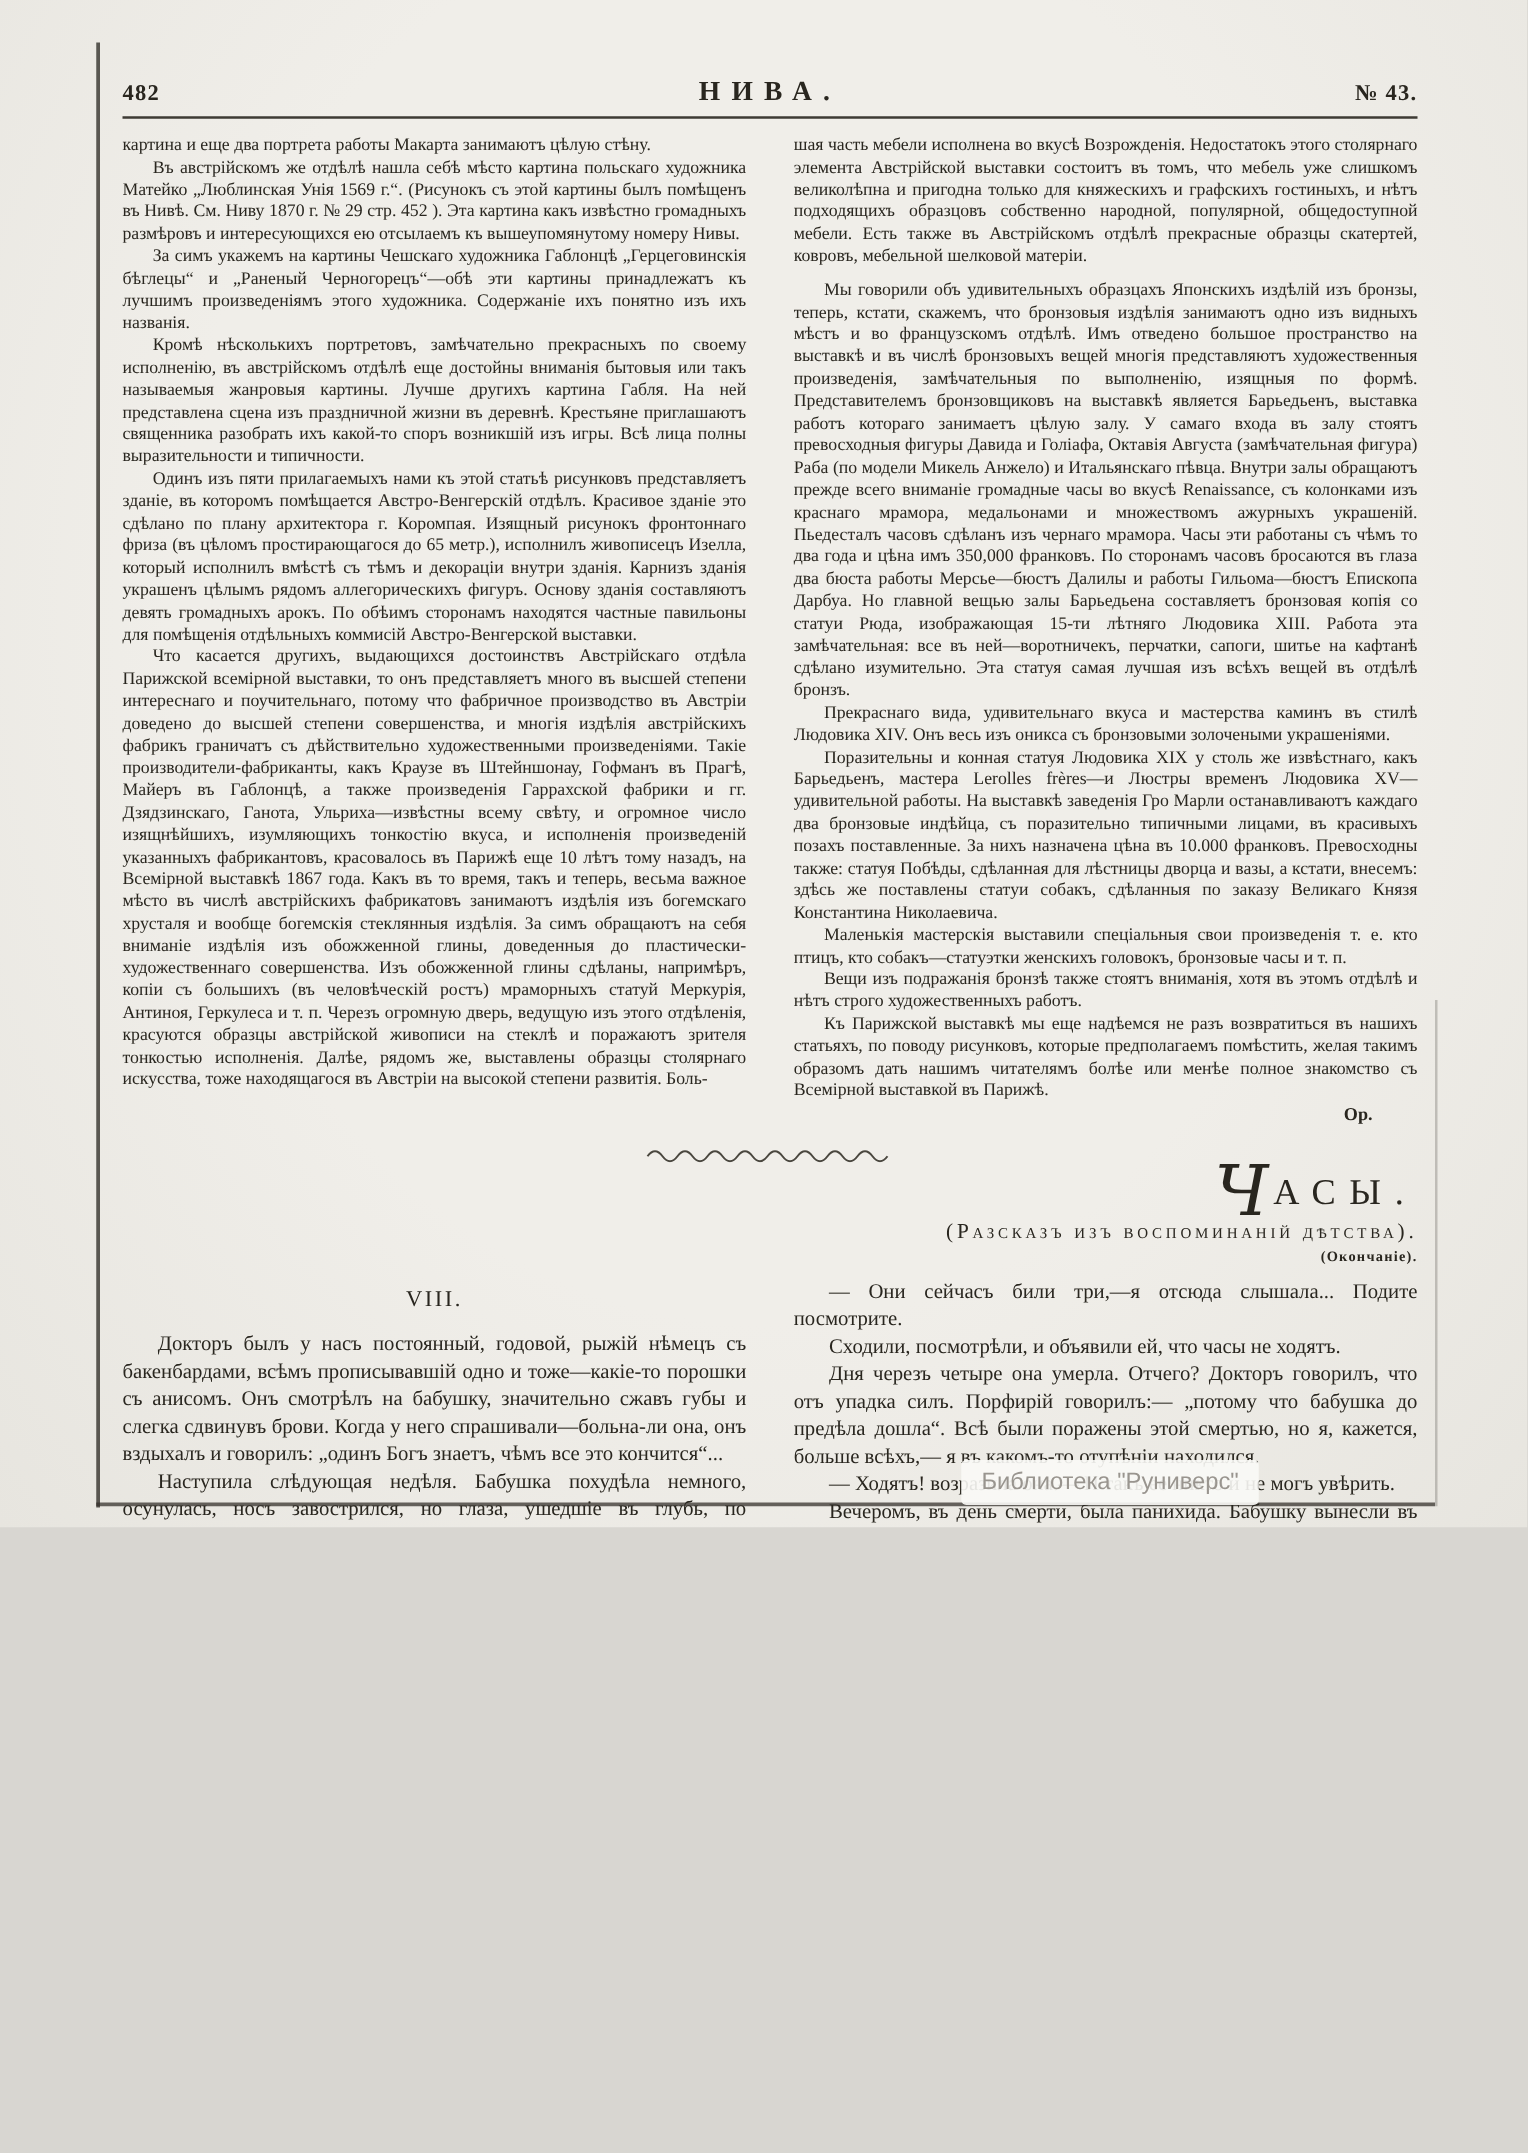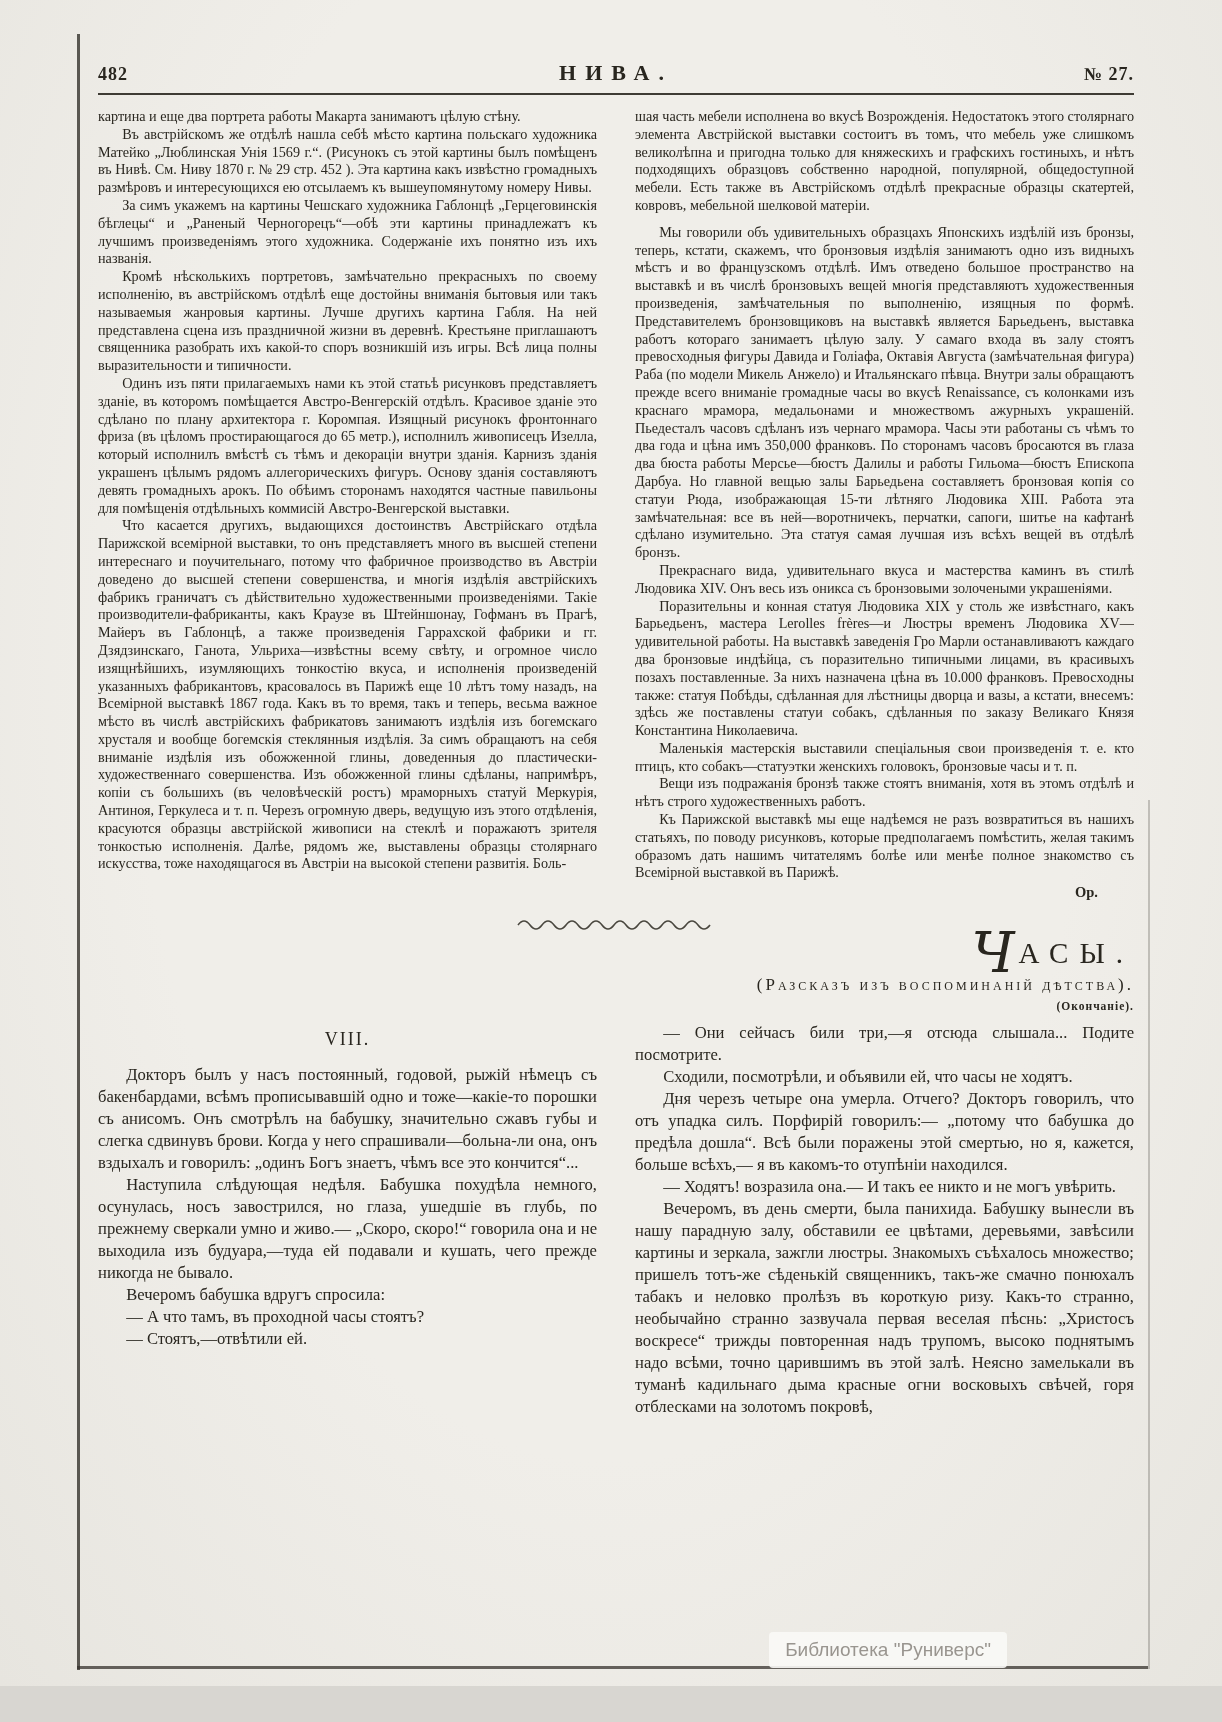--- a/index.html
+++ b/index.html
@@ -1,17 +1,17 @@
 <!DOCTYPE html>
 <html lang="ru"><head>
 <meta charset="utf-8">
 <style>
   html,body{margin:0;padding:0;background:#d8d6d1;}
   .page{
-    position:relative;width:1222px;height:1686px;margin:0 auto;
+    position:relative;width:1222px;height:1222px;margin:0 auto;
     background:radial-gradient(ellipse at 50% 40%, #f0eee9 55%, #e7e5df 100%);
     overflow:hidden;color:#29261f;
     font-family:"Liberation Serif","DejaVu Serif",serif;
   }
   .edge-left{position:absolute;left:77px;top:34px;bottom:16px;width:3px;background:#35322c;opacity:.8;}
   .edge-bottom{position:absolute;left:77px;right:74px;bottom:17px;height:3px;background:#35322c;opacity:.75;}
   .edge-right{position:absolute;right:72px;top:800px;bottom:17px;width:2px;background:#55524c;opacity:.3;}
   .content{position:absolute;left:98px;right:88px;top:60px;}
 
   
@@ -54,21 +54,21 @@
 <div class="page">
   <div class="edge-left"></div>
   <div class="edge-bottom"></div>
   <div class="edge-right"></div>
 
   <div class="content">
 
     <div class="masthead">
       <span class="pageno">482</span>
       <span class="journal">НИВА.</span>
-      <span class="issue">№ 27.</span>
+      <span class="issue">№ 43.</span>
     </div>
     <hr class="head-rule">
 
     <section class="twocol article-cols">
       <div class="col">
           <p class="para noindent">картина и еще два портрета работы Макарта занимаютъ цѣлую стѣну.</p>
           <p class="para">Въ австрійскомъ же отдѣлѣ нашла себѣ мѣсто картина польскаго художника Матейко „Люблинская Унія 1569 г.“. (Рисунокъ съ этой картины былъ помѣщенъ въ Нивѣ. См. Ниву 1870 г. № 29 стр. 452 ). Эта картина какъ извѣстно громадныхъ размѣровъ и интересующихся ею отсылаемъ къ вышеупомянутому номеру Нивы.</p>
           <p class="para">За симъ укажемъ на картины Чешскаго художника Габлонцѣ „Герцеговинскія бѣглецы“ и „Раненый Черногорецъ“—обѣ эти картины принадлежатъ къ лучшимъ произведеніямъ этого художника. Содержаніе ихъ понятно изъ ихъ названія.</p>
           <p class="para">Кромѣ нѣсколькихъ портретовъ, замѣчательно прекрасныхъ по своему исполненію, въ австрійскомъ отдѣлѣ еще достойны вниманія бытовыя или такъ называемыя жанровыя картины. Лучше другихъ картина Габля. На ней представлена сцена изъ праздничной жизни въ деревнѣ. Крестьяне приглашаютъ священника разобрать ихъ какой-то споръ возникшій изъ игры. Всѣ лица полны выразительности и типичности.</p>
           <p class="para">Одинъ изъ пяти прилагаемыхъ нами къ этой статьѣ рисунковъ представляетъ зданіе, въ которомъ помѣщается Австро-Венгерскій отдѣлъ. Красивое зданіе это сдѣлано по плану архитектора г. Коромпая. Изящный рисунокъ фронтоннаго фриза (въ цѣломъ простирающагося до 65 метр.), исполнилъ живописецъ Изелла, который исполнилъ вмѣстѣ съ тѣмъ и декораціи внутри зданія. Карнизъ зданія украшенъ цѣлымъ рядомъ аллегорическихъ фигуръ. Основу зданія составляютъ девять громадныхъ арокъ. По обѣимъ сторонамъ находятся частные павильоны для помѣщенія отдѣльныхъ коммисій Австро-Венгерской выставки.</p>

